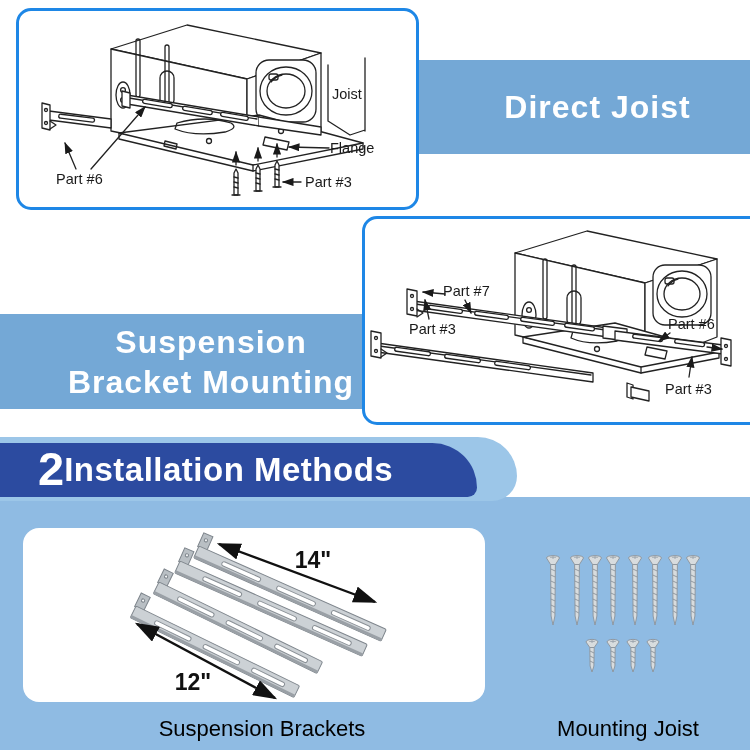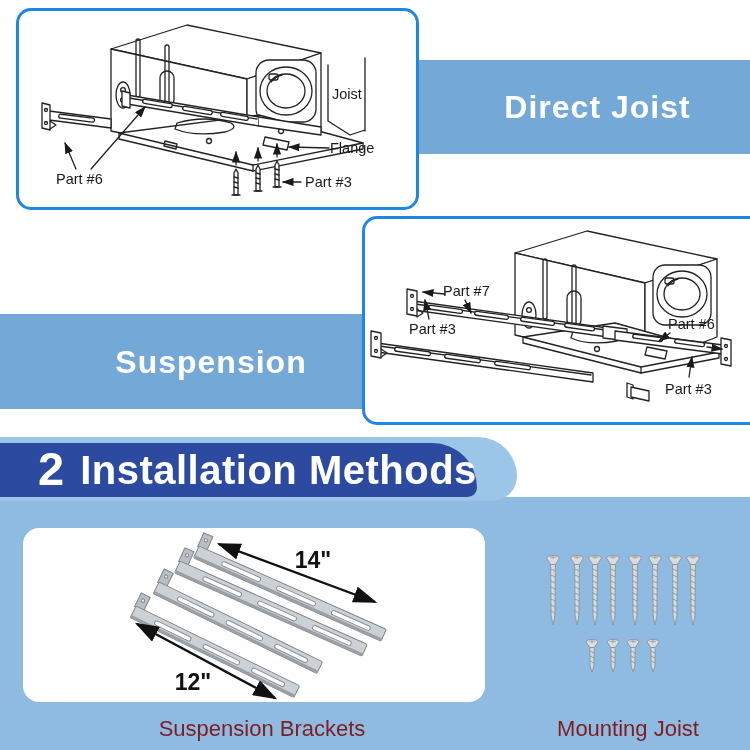--- a/index.html
+++ b/index.html
@@ -17,44 +17,45 @@
   #card1{left:16px;top:8px;width:369px;height:196px;}
   #card2{left:362px;top:216px;width:376px;height:203px;}
   .card svg{position:absolute;left:0;top:0;}
   
   #banner-light{left:0;top:437px;width:489px;height:64px;background:#9cc6e8;
                 border-radius:0 44px 28px 0;z-index:2;}
   #banner-dark{left:0;top:443px;width:477px;height:54px;background:#2c4ba0;
                border-radius:0 48px 10px 0;z-index:3;display:flex;align-items:center;
                padding-left:38px;box-sizing:border-box;color:#fff;}
   #banner-dark .num{font-size:47px;font-weight:bold;margin-top:-4px;}
-  #banner-dark .ttl{font-size:40px;font-weight:bold;margin-left:16px;letter-spacing:.5px;}
+  #banner-dark .ttl{font-size:33px;font-weight:bold;letter-spacing:.5px;}
   
   #bottom{left:0;top:497px;width:750px;height:253px;background:#8fbbe3;z-index:0;}
   #card3{position:absolute;left:23px;top:31px;width:462px;height:174px;background:#fff;
          border-radius:16px;}
   #screws{position:absolute;left:540px;top:51px;}
-  .caption{position:absolute;top:219px;color:#7f1d1d;font-size:22px;text-align:center;}
+  .caption{position:absolute;top:219px;color:#000000;font-size:22px;text-align:center;}
   #cap-left{left:112px;width:300px;}
   #cap-right{left:528px;width:200px;}
   
   .dwg text{font-family:"Liberation Sans","DejaVu Sans",sans-serif;font-size:14.5px;fill:#1a1a1a;}
   .dim{font-family:"Liberation Sans","DejaVu Sans",sans-serif;font-size:23px;font-weight:bold;fill:#111;}
 </style>
 </head>
 <body>
 
 <div id="stage">
 
   <div class="band abs" id="band-top">
     <div class="l">Direct Joist</div>
   </div>
 
   <div class="band abs" id="band-mid">
     <div class="l">Suspension</div>
+    <div class="l">Bracket Mounting</div>
   </div>
 
   <div class="card abs" id="card1">
     <svg class="dwg" width="363" height="190" viewBox="0 0 363 190">
       <defs>
         <marker id="ah" viewBox="0 0 10 7" refX="9" refY="3.5" markerWidth="9" markerHeight="6.3" orient="auto">
           <path d="M0,0 L10,3.5 L0,7 Z" fill="#1a1a1a"></path>
         </marker>
       </defs>
       <g stroke="#222" stroke-width="1.3" fill="none" stroke-linejoin="round" stroke-linecap="round">

